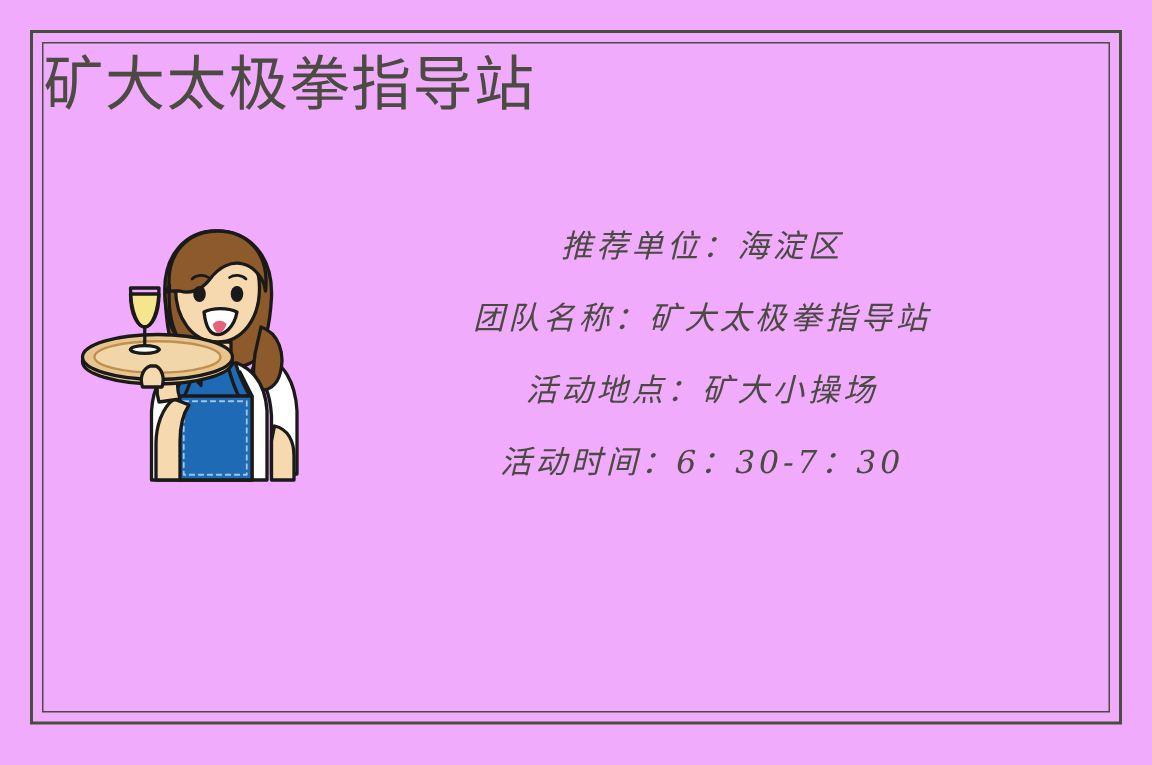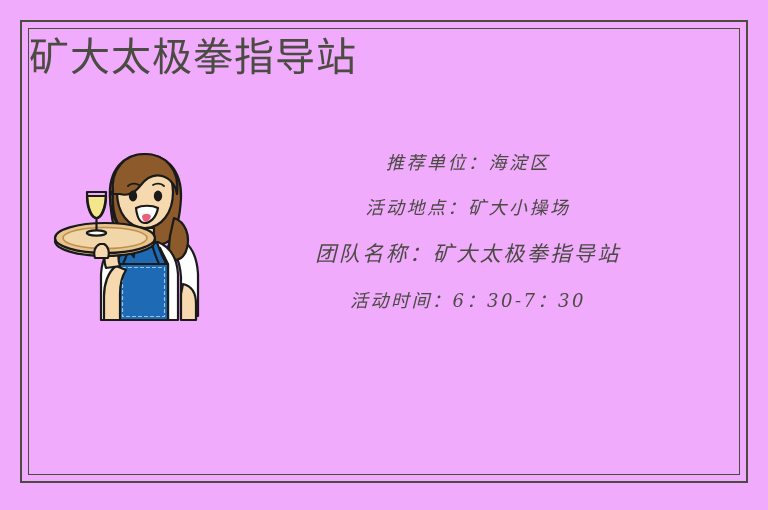--- a/index.html
+++ b/index.html
@@ -96,21 +96,21 @@
     height: 230px;
     display: flex;
     flex-direction: column;
     align-items: center;
     justify-content: flex-start;
     padding-top: 18px;
     box-sizing: border-box;
   }
   .info-line {
     color: #4a4a42;
-    font-size: 18px;
+    font-size: 21px;
     line-height: 1;
     letter-spacing: 2.5px;
     margin: 0 0 27px 0;
     white-space: nowrap;
     font-family: "DejaVu Serif", "Liberation Serif", serif;
     font-style: italic;
     font-weight: 400;
     text-align: center;
   }
   .info-line:last-child {
@@ -192,20 +192,20 @@
             <path d="M37 89 L56 89" fill="none" stroke-width="2.4"></path>
             <ellipse cx="46.5" cy="89" rx="9.5" ry="2.6" fill="#fdfdf4"></ellipse>
 
             <path d="M50 100 C45 102 43 108 45 114 L58 114 C60 108 58 102 54 100 Z" fill="#f7d9b0"></path>
           </g>
         </svg>
       </div>
 
       <div class="info-block">
         <div class="info-line">推荐单位：海淀区</div>
+        <div class="info-line wide">团队名称：矿大太极拳指导站</div>
         <div class="info-line">活动地点：矿大小操场</div>
-        <div class="info-line wide">团队名称：矿大太极拳指导站</div>
         <div class="info-line">活动时间：6：30-7：30</div>
       </div>
 
     </div>
   </div>
 </div>
 
 </body></html>

